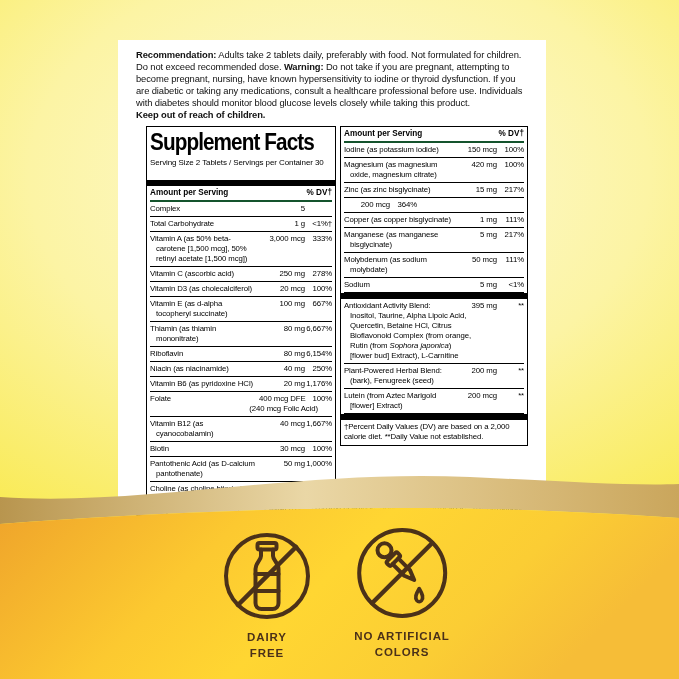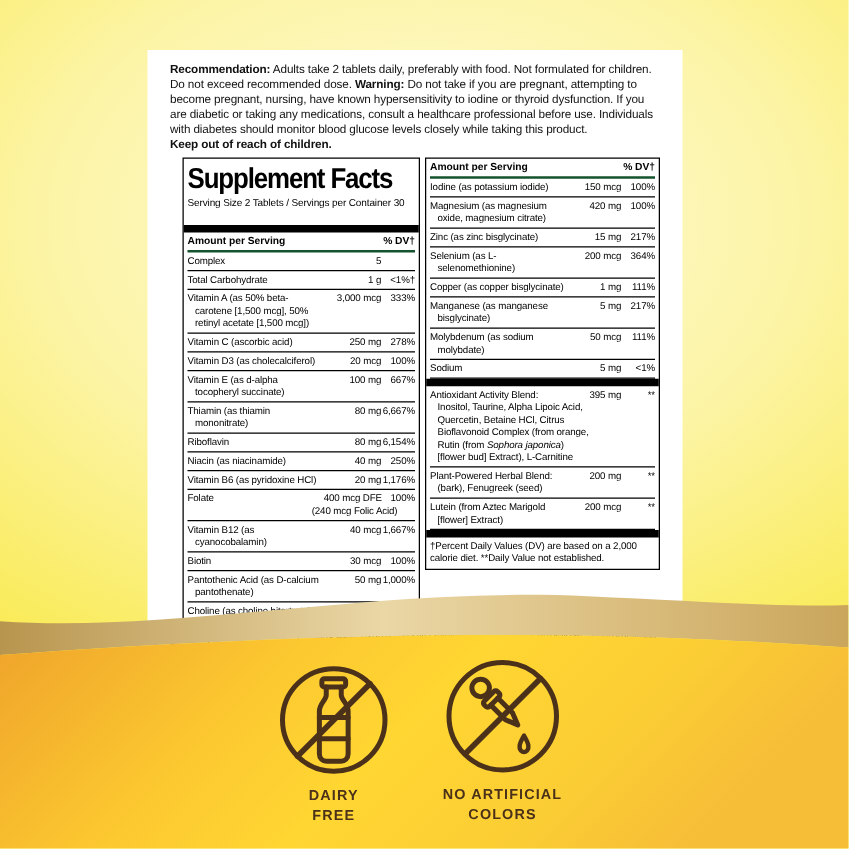--- a/index.html
+++ b/index.html
@@ -196,21 +196,20 @@
             </div>
             <div class="sf-row">
               <div class="sf-line">
                 <span class="sf-name">Zinc (as zinc bisglycinate)</span>
                 <span class="sf-amt">15 mg</span>
                 <span class="sf-dv">217%</span>
               </div>
             </div>
             <div class="sf-row">
               <div class="sf-line">
-                <span class="sf-name">Selenium (as L-selenomethionine)</span>
                 <span class="sf-amt">200 mcg</span>
                 <span class="sf-dv">364%</span>
               </div>
             </div>
             <div class="sf-row">
               <div class="sf-line">
                 <span class="sf-name">Copper (as copper bisglycinate)</span>
                 <span class="sf-amt">1 mg</span>
                 <span class="sf-dv">111%</span>
               </div>

